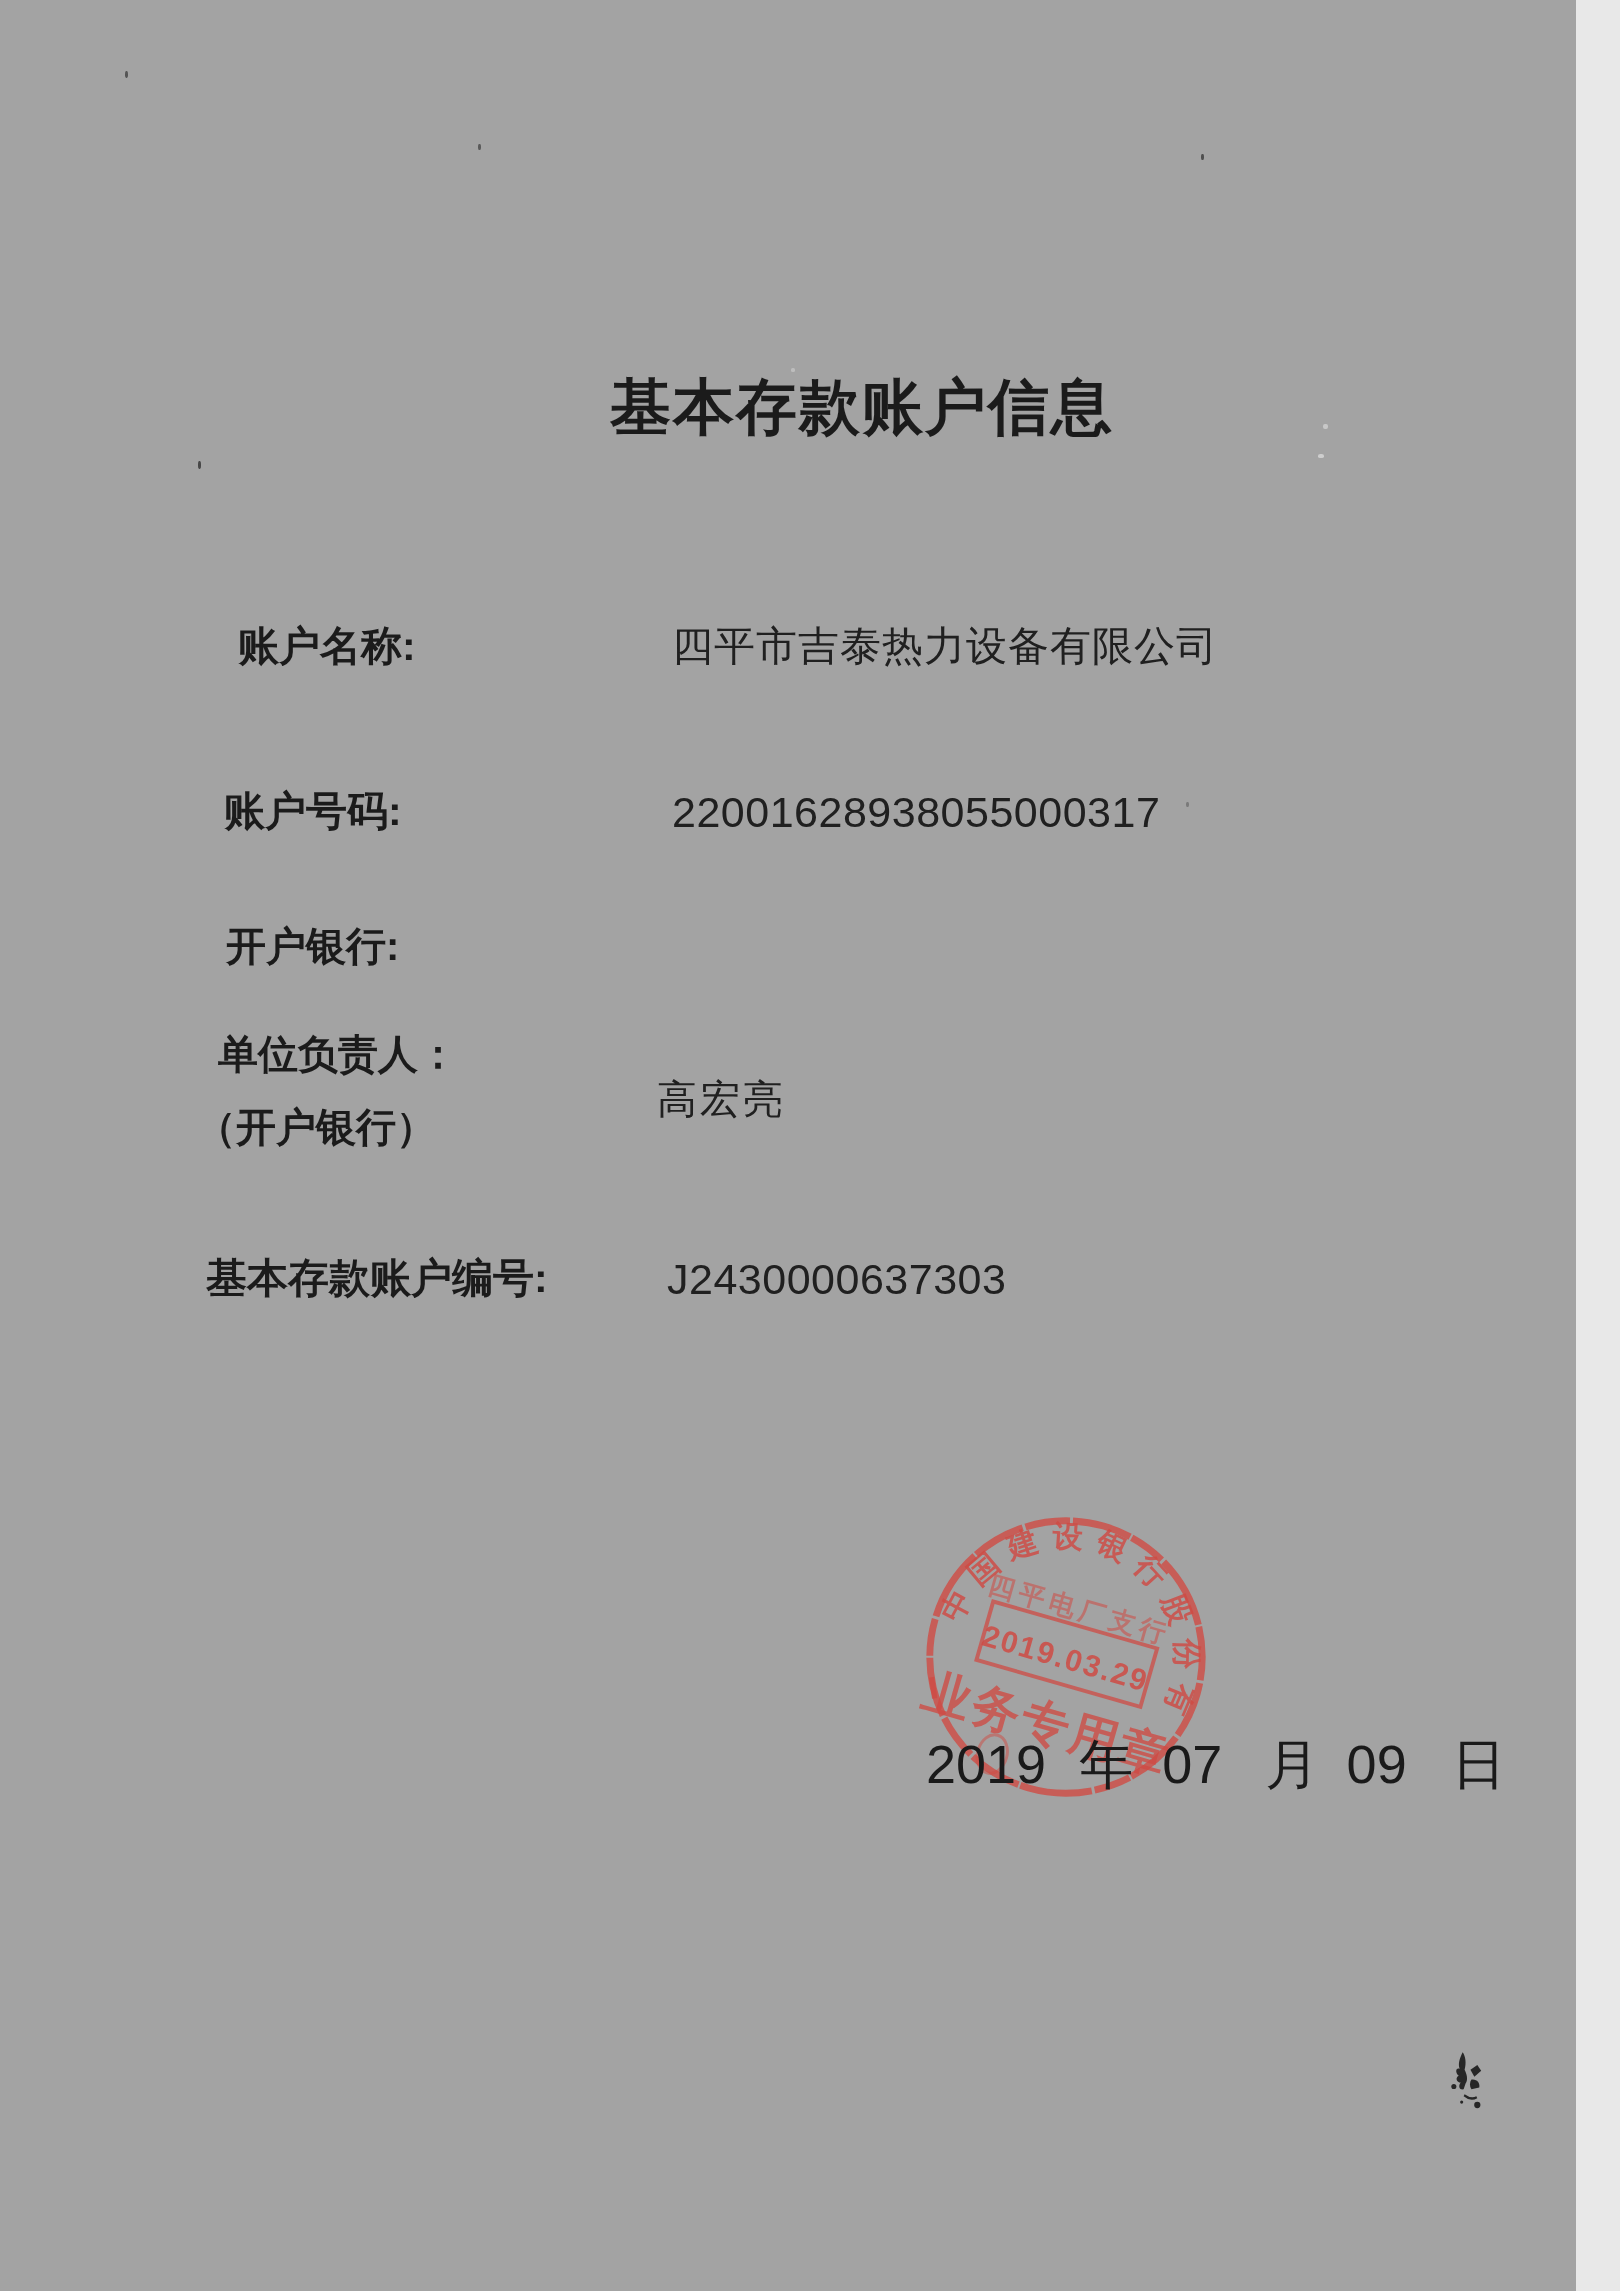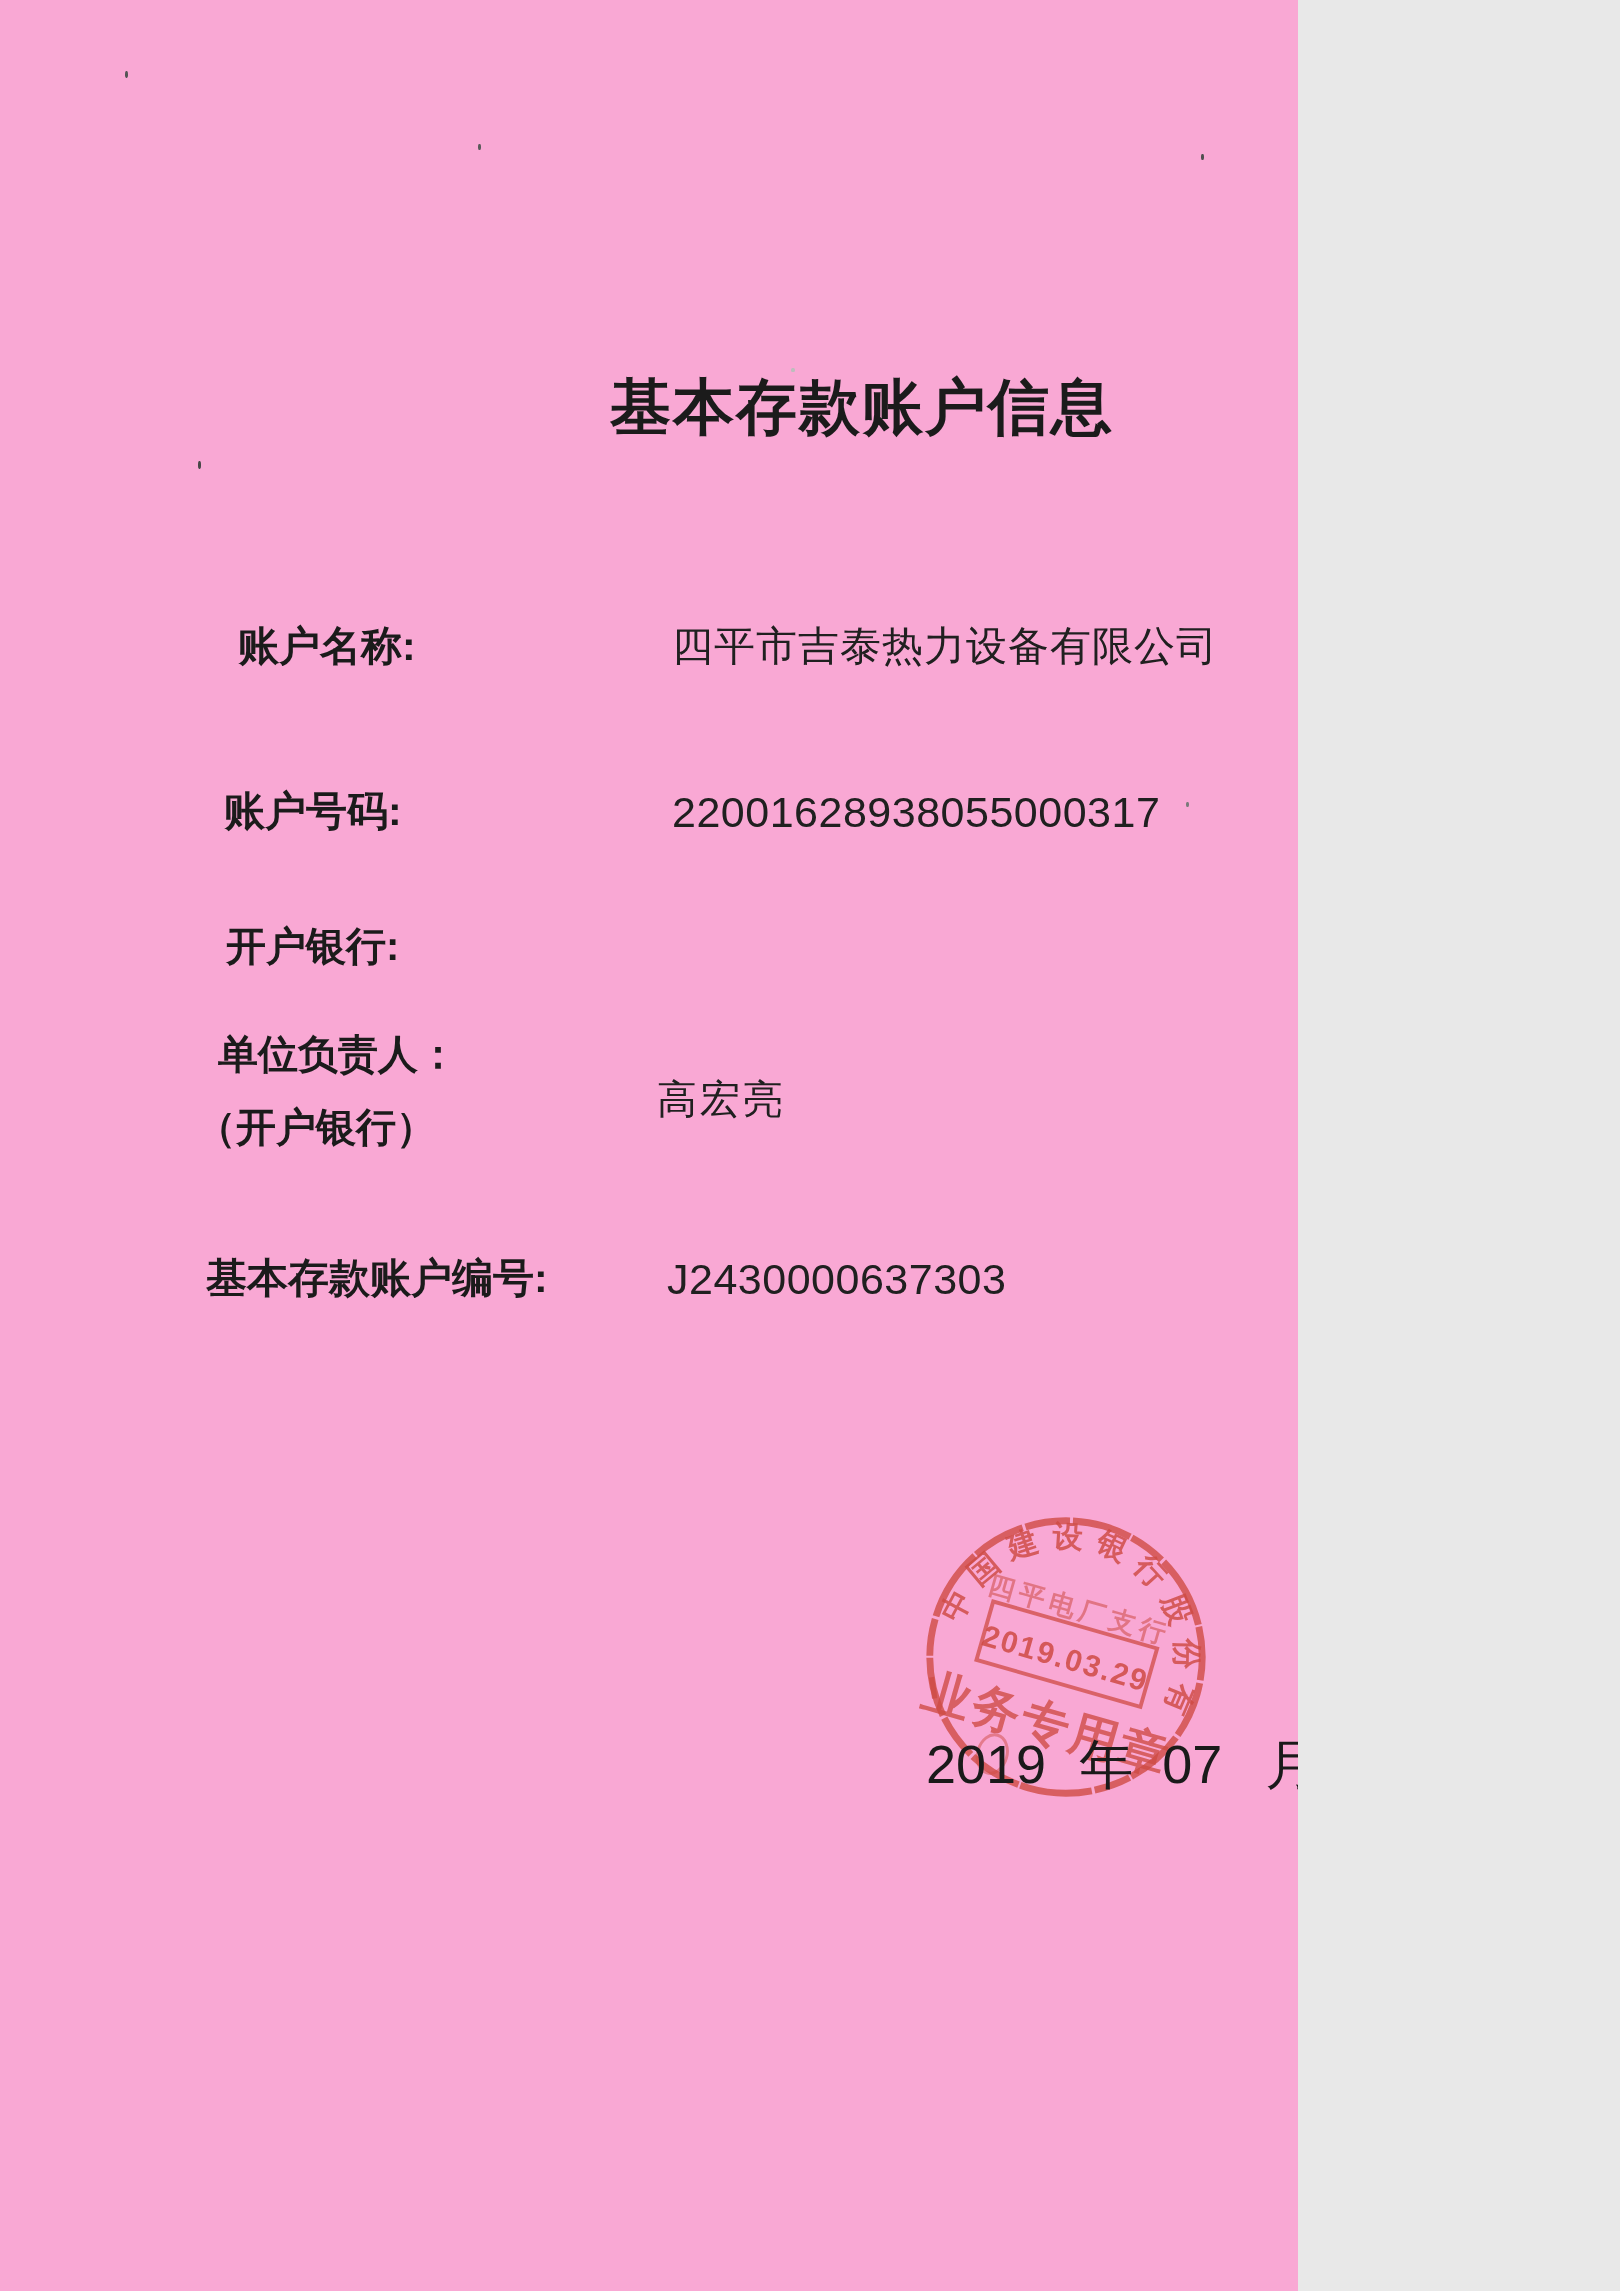--- a/index.html
+++ b/index.html
@@ -1,19 +1,19 @@
 <!DOCTYPE html>
 <html><head>
 <meta charset="utf-8">
 <style>
   html,body{margin:0;padding:0;background:#e8e8e8;}
   .page{
     position:relative;
-    width:1298px;height:2292px;
-    background:#f9a8d4;
+    width:1576px;height:2292px;
+    background:#a3a3a3;
     overflow:hidden;
     font-family:"Liberation Sans",sans-serif;
     color:#1e1e1e;
   }
   
   .title{
     position:absolute;left:610px;top:367px;
     font-family:"Liberation Serif",serif;
     font-size:61px;font-weight:700;letter-spacing:2px;
     color:#1b1b1b;white-space:nowrap;margin:0;

